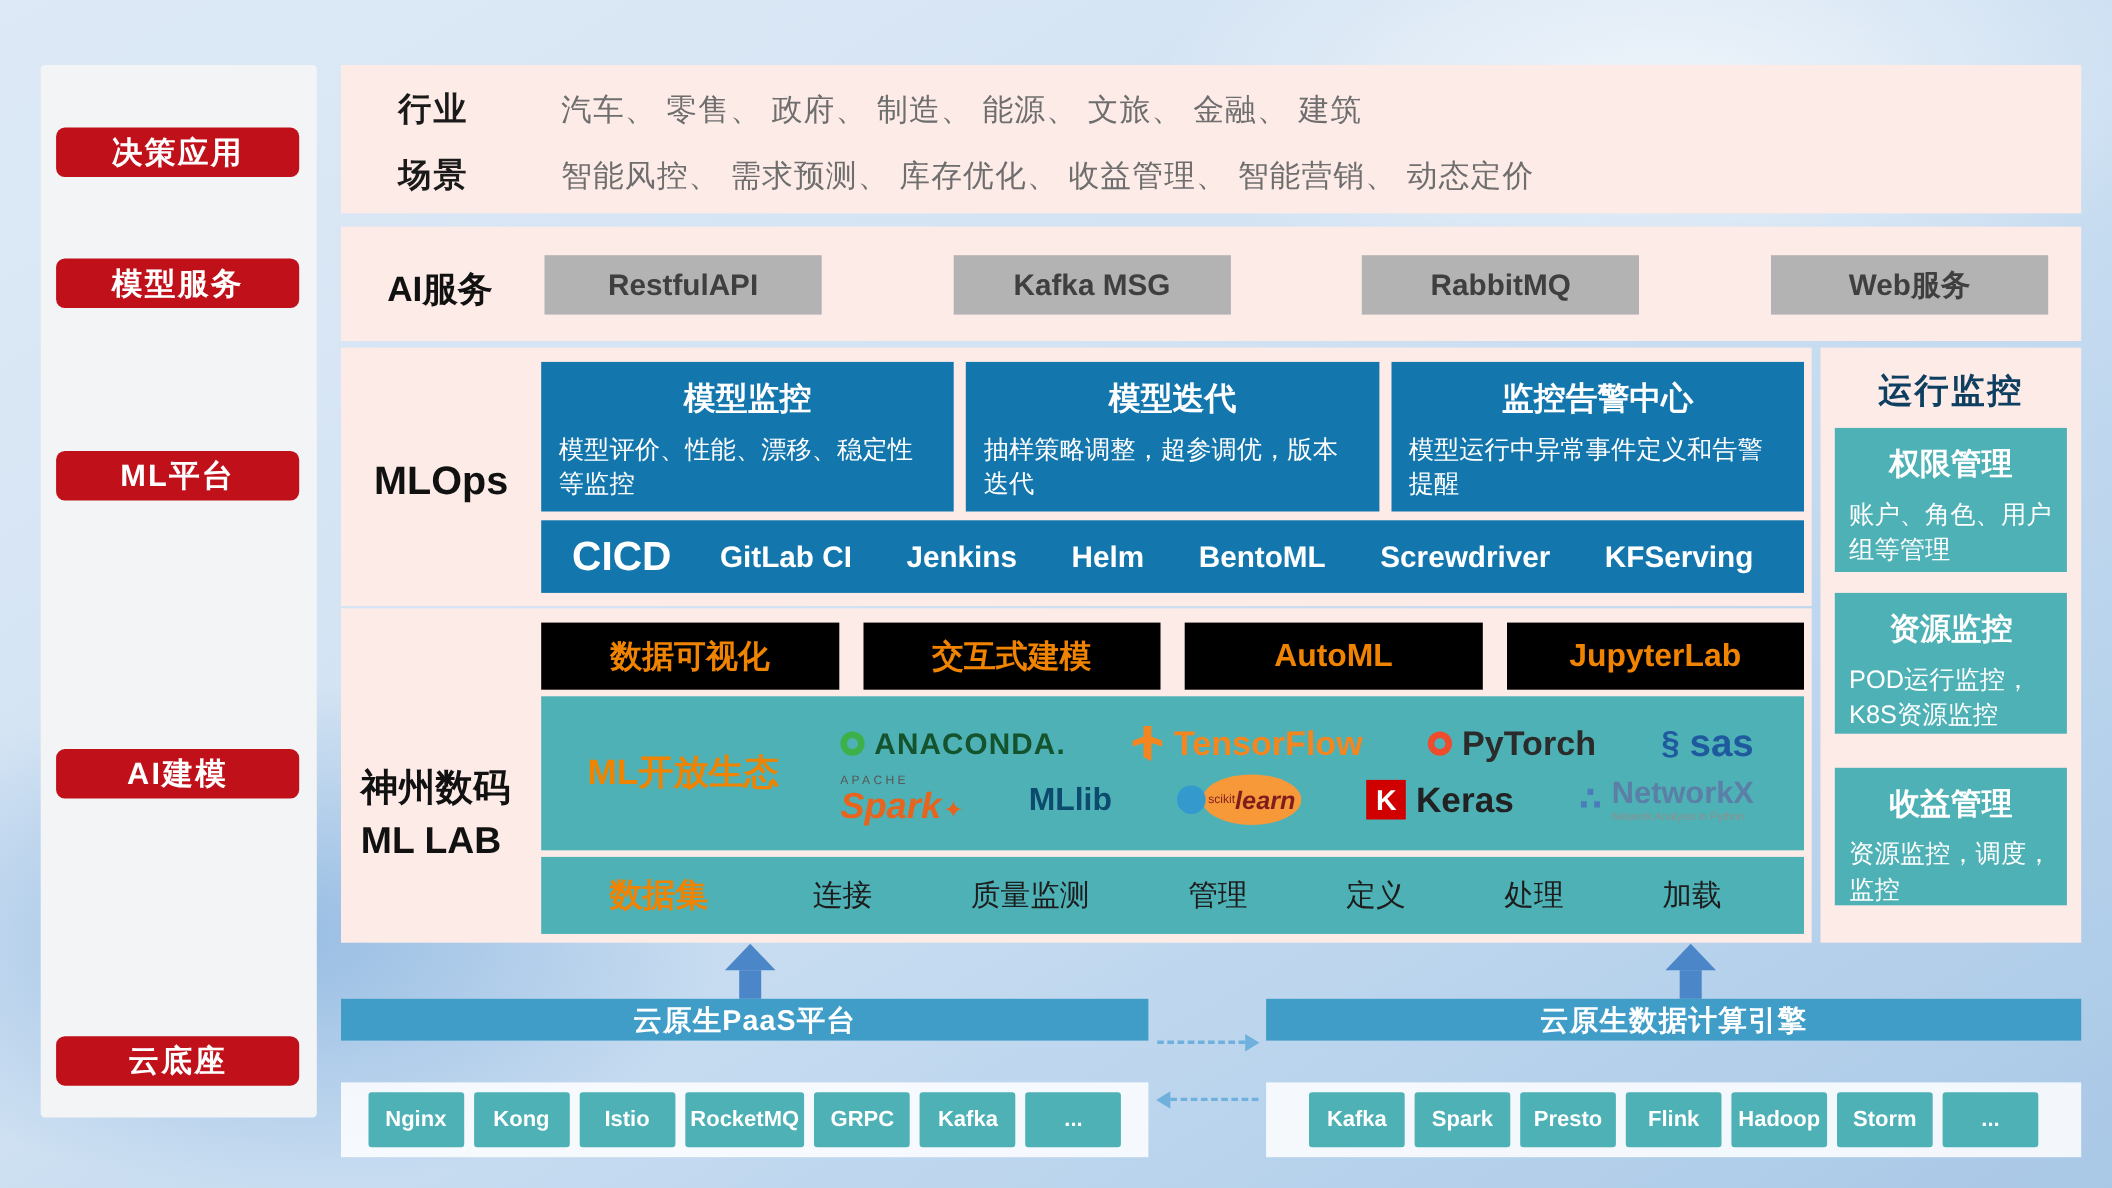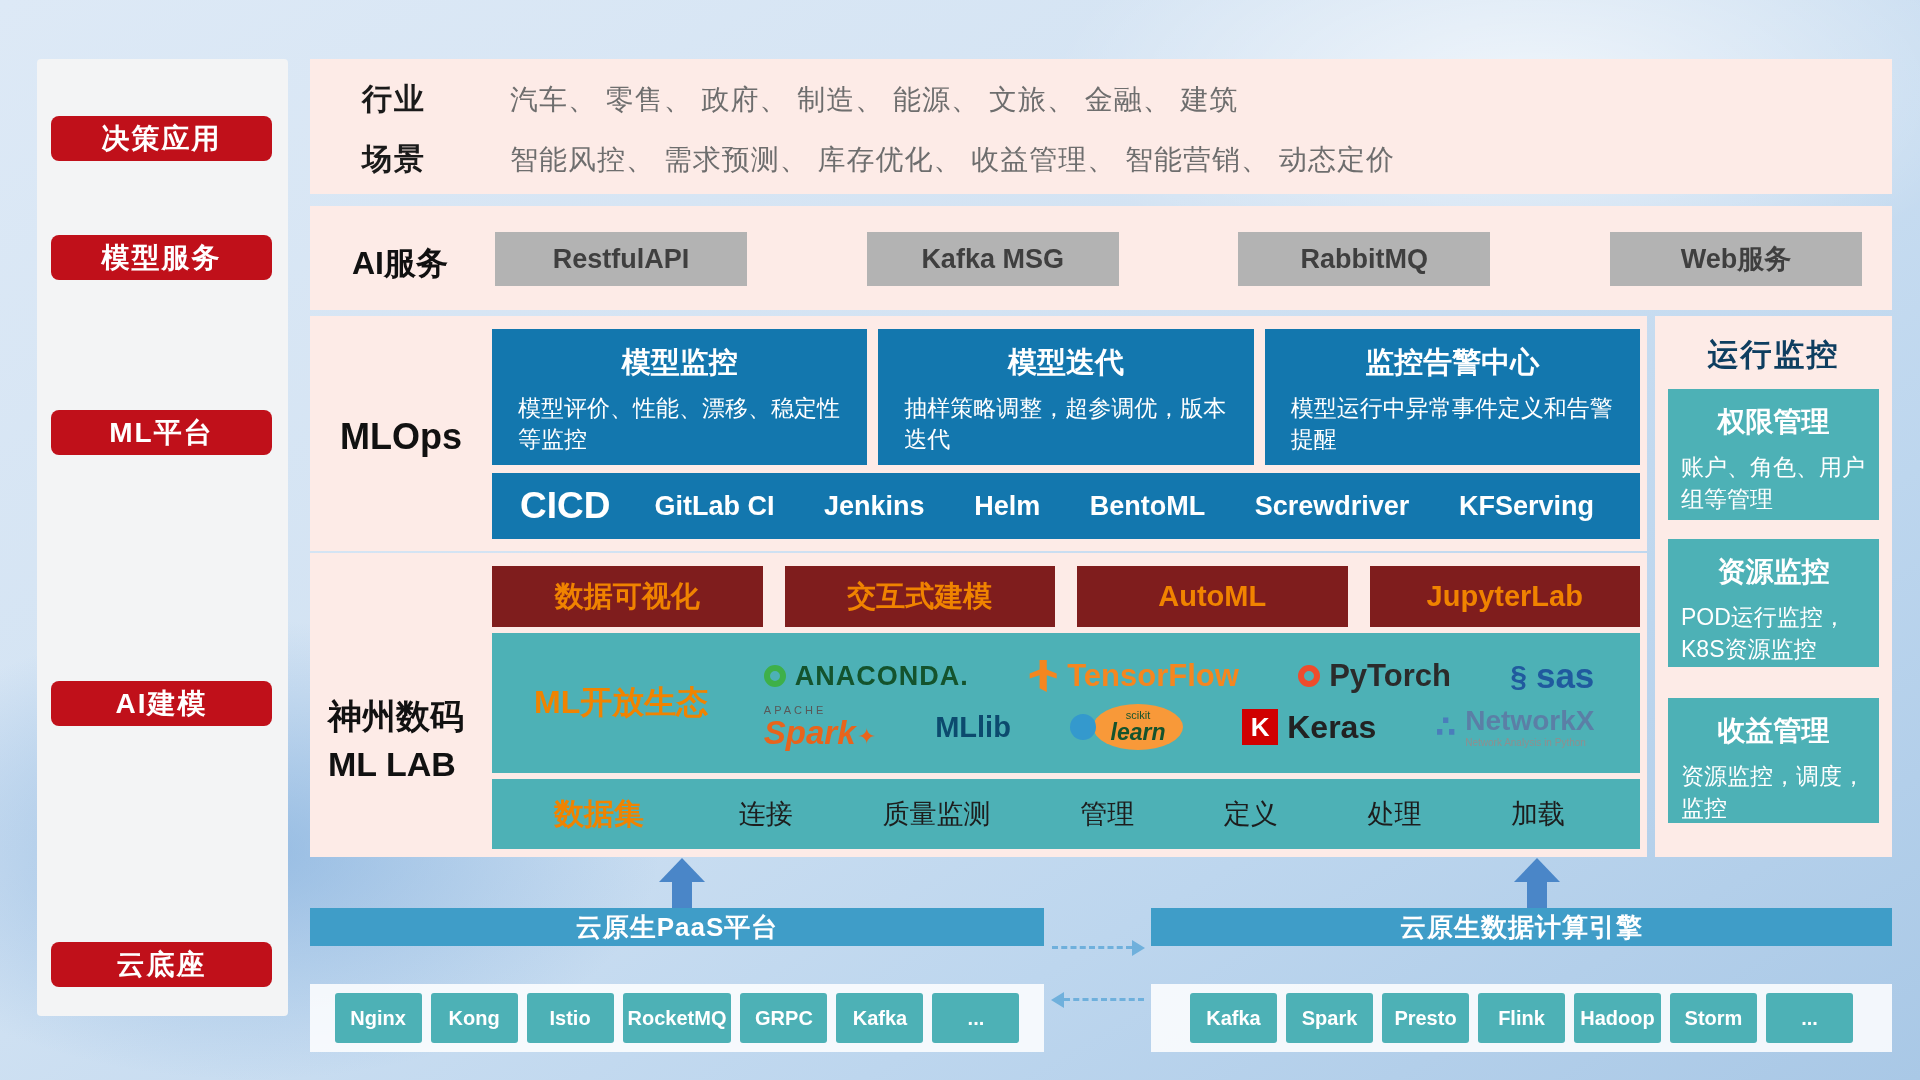--- a/index.html
+++ b/index.html
@@ -24,33 +24,33 @@
   .ind-text  { position: absolute; font-size: 28px; color: #6e6e6e; letter-spacing: 1px; }
 
   .ai-label { position: absolute; left: 42px; top: 36px; font-size: 32px; font-weight: bold; color: #111; }
   .ai-btns { position: absolute; left: 185px; right: 30px; top: 26px; height: 54px;
              display: flex; justify-content: space-between; }
   .gray-btn { width: 252px; background: #b3b3b3; color: #3f3f3f; font-size: 27px; font-weight: bold;
               display: flex; align-items: center; justify-content: center; }
 
   .mlops-label { position: absolute; left: 30px; top: 100px; font-size: 36px; font-weight: bold; color: #111; }
   .mlops-boxes { position: absolute; left: 182px; top: 13px; width: 1148px; height: 136px; display: flex; gap: 11px; }
-  .blue-box { flex: 1; background: #1377ae; color: #fff; padding: 8px 26px; }
+  .blue-box { flex: 1; background: #1377ae; color: #fff; padding: 8px 16px; }
   .blue-box .t { font-size: 29px; font-weight: bold; text-align: center; margin: 6px 0 10px; }
   .blue-box .d { font-size: 23px; line-height: 1.35; }
   .cicd-bar { position: absolute; left: 182px; top: 157px; width: 1148px; height: 66px; background: #1377ae;
               color: #fff; display: flex; align-items: center; }
   .cicd-title { font-size: 37px; font-weight: bold; margin: 0 44px 0 28px; }
   .cicd-items { flex: 1; display: flex; justify-content: space-between; padding-right: 46px; align-items: center; }
   .cicd-item { font-size: 27px; font-weight: bold; }
 
   .mllab-label { position: absolute; left: 18px; top: 140px; width: 170px; font-size: 34px; font-weight: bold;
                  color: #111; line-height: 1.4; }
   .mllab-top { position: absolute; left: 182px; top: 13px; width: 1148px; height: 61px; display: flex; gap: 22px; }
-  .teal-btn { flex: 1; background: #7f1d1d; color: #f08300; font-size: 29px; font-weight: bold;
+  .teal-btn { flex: 1; background: #000000; color: #f08300; font-size: 29px; font-weight: bold;
               display: flex; align-items: center; justify-content: center; }
   .eco-box { position: absolute; left: 182px; top: 80px; width: 1148px; height: 140px; background: #4db1b6;
              display: flex; align-items: center; }
   .eco-title { font-size: 32px; font-weight: bold; color: #f08300; margin: 0 26px 0 42px; white-space: nowrap; }
   .eco-logos { flex: 1; display: flex; flex-direction: column; gap: 8px; padding-right: 16px; }
   .eco-row { display: flex; align-items: center; justify-content: space-around; }
   .logo { display: flex; align-items: center; gap: 9px; }
   .ring { display: inline-block; width: 22px; height: 22px; border-radius: 50%; }
   .ring.green  { border: 6px solid #3eb049; }
   .ring.orange { border: 6px solid #ee4c2c; }
@@ -63,21 +63,21 @@
   .logo-text.sas        { color: #205a9e; font-size: 35px; font-weight: 800; }
   .logo-text.mllib      { color: #0c4a6e; font-size: 29px; font-weight: bold; }
   .logo-text.keras      { color: #222; font-size: 32px; font-weight: bold; }
   .spark-stack { display: flex; flex-direction: column; line-height: 1; }
   .apache { font-size: 11px; color: #585858; letter-spacing: 3px; }
   .spark-word { color: #e8641c; font-size: 33px; font-weight: bold; font-style: italic; display: flex; align-items: center; }
   .spark-star::before { content: "✦"; color: #e8641c; font-size: 22px; margin-left: 2px; }
   .skl-blue { display: inline-block; width: 26px; height: 26px; border-radius: 50%; background: #3499cd;
               margin-right: -12px; position: relative; z-index: 1; }
   .skl-blob { background: #f89939; border-radius: 50%; width: 90px; height: 46px; display: flex;
-              flex-direction: column; align-items: center; justify-content: center; color: #14532d; }
+              align-items: center; justify-content: center; color: #7f1d1d; }
   .skl-top { font-size: 11px; line-height: 1; }
   .skl-learn { font-size: 23px; font-style: italic; font-weight: bold; line-height: 1; }
   .keras-k { width: 36px; height: 36px; background: #d00000; color: #fff; font-size: 26px; font-weight: bold;
              display: flex; align-items: center; justify-content: center; }
   .nx-icon::before { content: "∴"; color: #4a7dbb; font-size: 30px; font-weight: bold; }
   .nx-stack { display: flex; flex-direction: column; line-height: 1.1; }
   .nx-word { font-size: 28px; font-weight: bold; color: #5b7fa6; }
   .nx-sub { font-size: 10px; color: #8f8f8f; }
 
   .dataset-bar { position: absolute; left: 182px; top: 226px; width: 1148px; height: 70px; background: #4db1b6;

